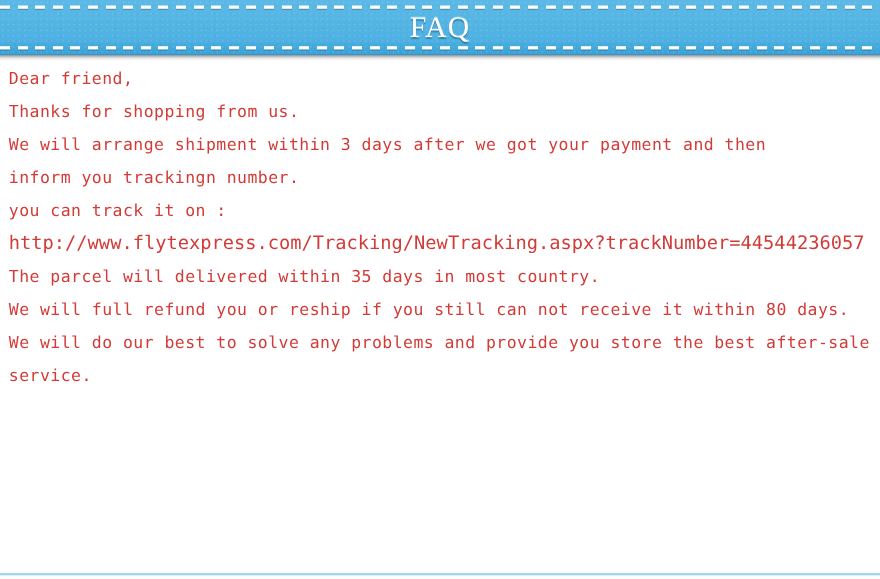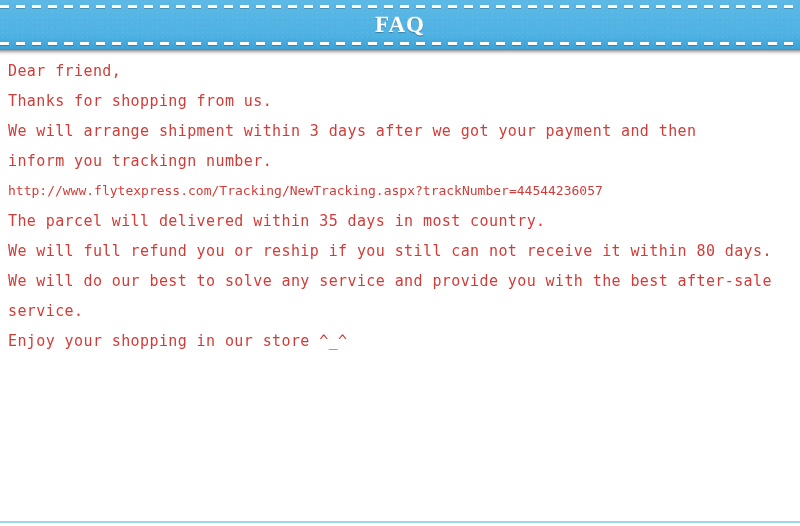--- a/index.html
+++ b/index.html
@@ -75,22 +75,22 @@
 
   .faq-title {
     position: absolute;
     top: 0;
     left: 0;
     width: 800px;
     height: 50px;
     line-height: 50px;
     text-align: center;
     font-family: "Liberation Serif", "DejaVu Serif", serif;
-    font-size: 23px;
-    font-weight: 700;
+    font-size: 27px;
+    font-weight: 400;
     letter-spacing: 1px;
     color: #ffffff;
     text-shadow: 0 1px 1px rgba(0,0,0,.30), 0 -1px 0 rgba(255,255,255,.25);
     z-index: 4;
     user-select: none;
   }
 
   .banner-shadow {
     width: 800px;
     height: 6px;
@@ -114,21 +114,21 @@
     line-height: 30px;
     padding-left: 8px;
     font-family: "DejaVu Sans Mono", "Liberation Mono", monospace;
     font-size: 15px;
     letter-spacing: 0.4px;
     color: #d23c38;
     white-space: pre;
   }
   .faq-line.tight {
     letter-spacing: 0px;
-    font-size: 13px;
+    font-size: 17px;
   }
   .faq-line .trail {
     position: absolute;
     left: 483px;
     top: 0;
   }
 
   
   .bottom-rule {
     position: absolute;
@@ -147,21 +147,21 @@
   <div class="dash-line bottom"></div>
   <div class="faq-title">FAQ</div>
 </div>
 <div class="banner-shadow"></div>
 
 <div class="faq-body">
     <div class="faq-line">Dear friend,</div>
     <div class="faq-line">Thanks for shopping from us.</div>
     <div class="faq-line">We will arrange shipment within 3 days after we got your payment and then</div>
     <div class="faq-line">inform you trackingn number.</div>
+    <div class="faq-line">you can track it on :</div>
     <div class="faq-line tight">http://www.flytexpress.com/Tracking/NewTracking.aspx?trackNumber=44544236057</div>
     <div class="faq-line">The parcel will delivered within 35 days in most country.</div>
     <div class="faq-line">We will full refund you or reship if you still can not receive it within 80 days.</div>
-    <div class="faq-line">We will do our best to solve any service and provide you with the best after-sale</div>
+    <div class="faq-line">We will do our best to solve any problems and provide you store the best after-sale</div>
     <div class="faq-line">service.</div>
-    <div class="faq-line">Enjoy your shopping in our store ^_^</div>
   </div>
 
 <div class="bottom-rule"></div>
 
 </body></html>

